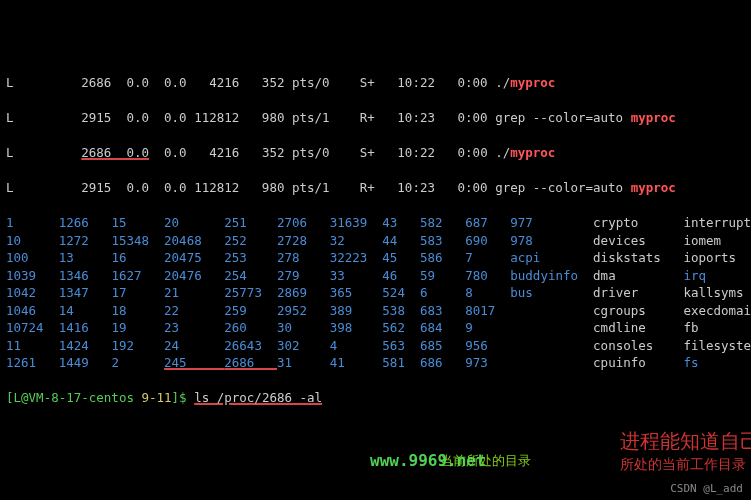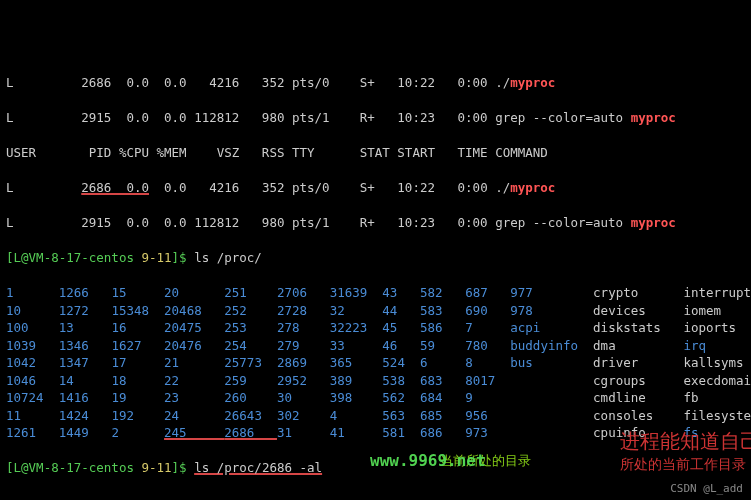--- a/index.html
+++ b/index.html
@@ -15,24 +15,22 @@
 .anno3{position:absolute;left:620px;top:455px;color:#cc3333;font-size:14px}
 .foot{position:absolute;right:8px;bottom:4px;color:#888;font-size:11px}
 </style>
 </head>
 <body>
 
 
 <div class="term">
 <div><span>L         2686  0.0  0.0   4216   352 pts/0    S+   10:22   0:00 ./</span><span class="rb">myproc</span></div>
 <div><span>L         2915  0.0  0.0 112812   980 pts/1    R+   10:23   0:00 grep --color=auto </span><span class="rb">myproc</span></div>
-<div>USER       PID %CPU %MEM    VSZ   RSS TTY      STAT START   TIME COMMAND</div>
 <div><span>L         </span><span class="ul">2686  0.0</span><span>  0.0   4216   352 pts/0    S+   10:22   0:00 ./</span><span class="rb">myproc</span></div>
 <div><span>L         2915  0.0  0.0 112812   980 pts/1    R+   10:23   0:00 grep --color=auto </span><span class="rb">myproc</span></div>
-<div><span class="g">[L@VM-8-17-centos </span><span class="y">9-11</span><span class="g">]$ </span><span>ls /proc/</span></div>
 <div id="proc-list"><div><span class="b">1      </span><span class="b">1266   </span><span class="b">15     </span><span class="b">20      </span><span class="b">251    </span><span class="b">2706   </span><span class="b">31639  </span><span class="b">43   </span><span class="b">582   </span><span class="b">687   </span><span class="b">977        </span><span>crypto      </span><span class="">interrupts   </span></div><div><span class="b">10     </span><span class="b">1272   </span><span class="b">15348  </span><span class="b">20468   </span><span class="b">252    </span><span class="b">2728   </span><span class="b">32     </span><span class="b">44   </span><span class="b">583   </span><span class="b">690   </span><span class="b">978        </span><span>devices     </span><span class="">iomem        </span></div><div><span class="b">100    </span><span class="b">13     </span><span class="b">16     </span><span class="b">20475   </span><span class="b">253    </span><span class="b">278    </span><span class="b">32223  </span><span class="b">45   </span><span class="b">586   </span><span class="b">7     </span><span class="b">acpi       </span><span>diskstats   </span><span class="">ioports      </span></div><div><span class="b">1039   </span><span class="b">1346   </span><span class="b">1627   </span><span class="b">20476   </span><span class="b">254    </span><span class="b">279    </span><span class="b">33     </span><span class="b">46   </span><span class="b">59    </span><span class="b">780   </span><span class="b">buddyinfo  </span><span>dma         </span><span class="b">irq          </span></div><div><span class="b">1042   </span><span class="b">1347   </span><span class="b">17     </span><span class="b">21      </span><span class="b">25773  </span><span class="b">2869   </span><span class="b">365    </span><span class="b">524  </span><span class="b">6     </span><span class="b">8     </span><span class="b">bus        </span><span>driver      </span><span class="">kallsyms     </span></div><div><span class="b">1046   </span><span class="b">14     </span><span class="b">18     </span><span class="b">22      </span><span class="b">259    </span><span class="b">2952   </span><span class="b">389    </span><span class="b">538  </span><span class="b">683   </span><span class="b">8017  </span>           <span>cgroups     </span><span class="">execdomains  </span></div><div><span class="b">10724  </span><span class="b">1416   </span><span class="b">19     </span><span class="b">23      </span><span class="b">260    </span><span class="b">30     </span><span class="b">398    </span><span class="b">562  </span><span class="b">684   </span><span class="b">9     </span>           <span>cmdline     </span><span class="">fb           </span></div><div><span class="b">11     </span><span class="b">1424   </span><span class="b">192    </span><span class="b">24      </span><span class="b">26643  </span><span class="b">302    </span><span class="b">4      </span><span class="b">563  </span><span class="b">685   </span><span class="b">956   </span>           <span>consoles    </span><span class="">filesystems  </span></div><div><span class="b">1261   </span><span class="b">1449   </span><span class="b">2      </span><span class="b ul">245     </span><span class="b ul">2686   </span><span class="b">31     </span><span class="b">41     </span><span class="b">581  </span><span class="b">686   </span><span class="b">973   </span>           <span>cpuinfo     </span><span class="b">fs           </span></div></div>
 <div><span class="g">[L@VM-8-17-centos </span><span class="y">9-11</span><span class="g">]$ </span><span class="ul">ls /proc/2686 -al</span></div>
 
 
 
 
 
 </div>
 
 <div class="anno1">当前所处的目录</div>

